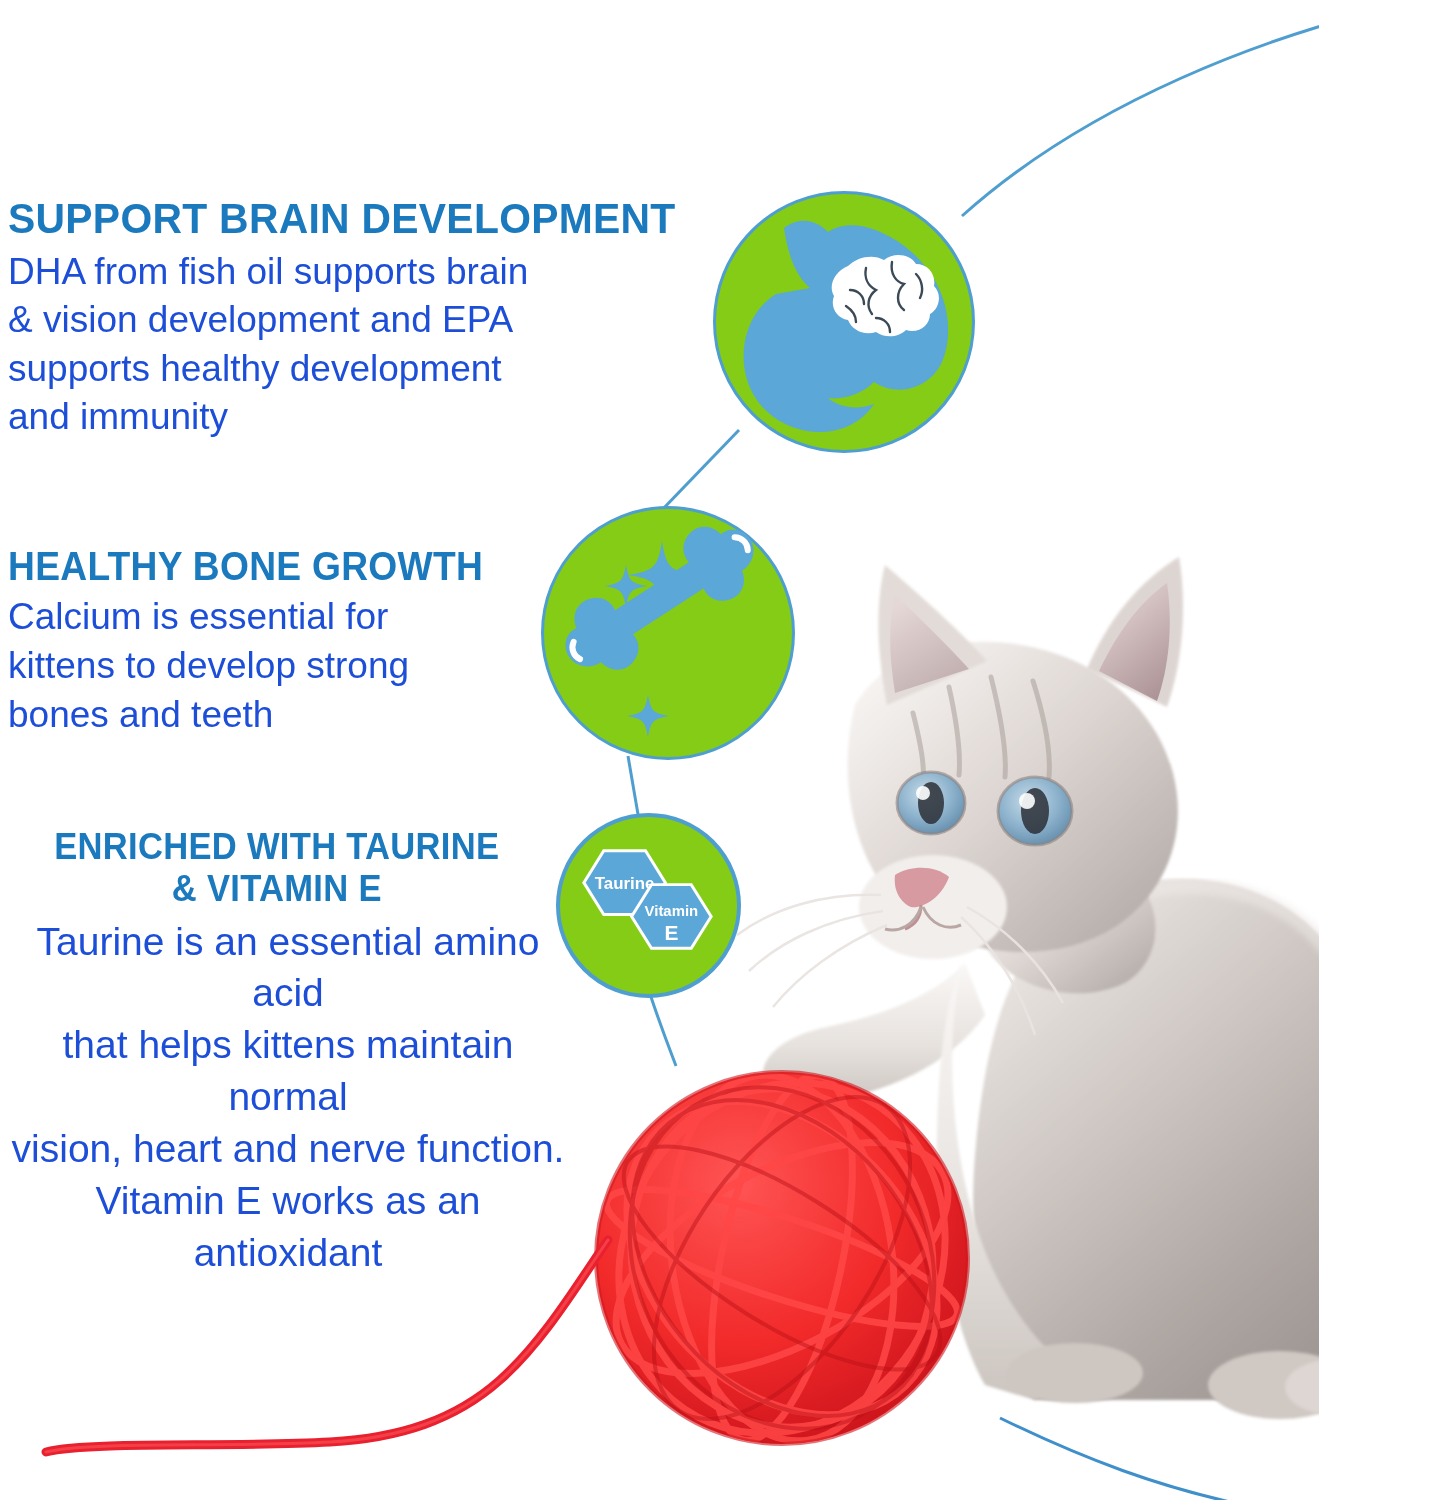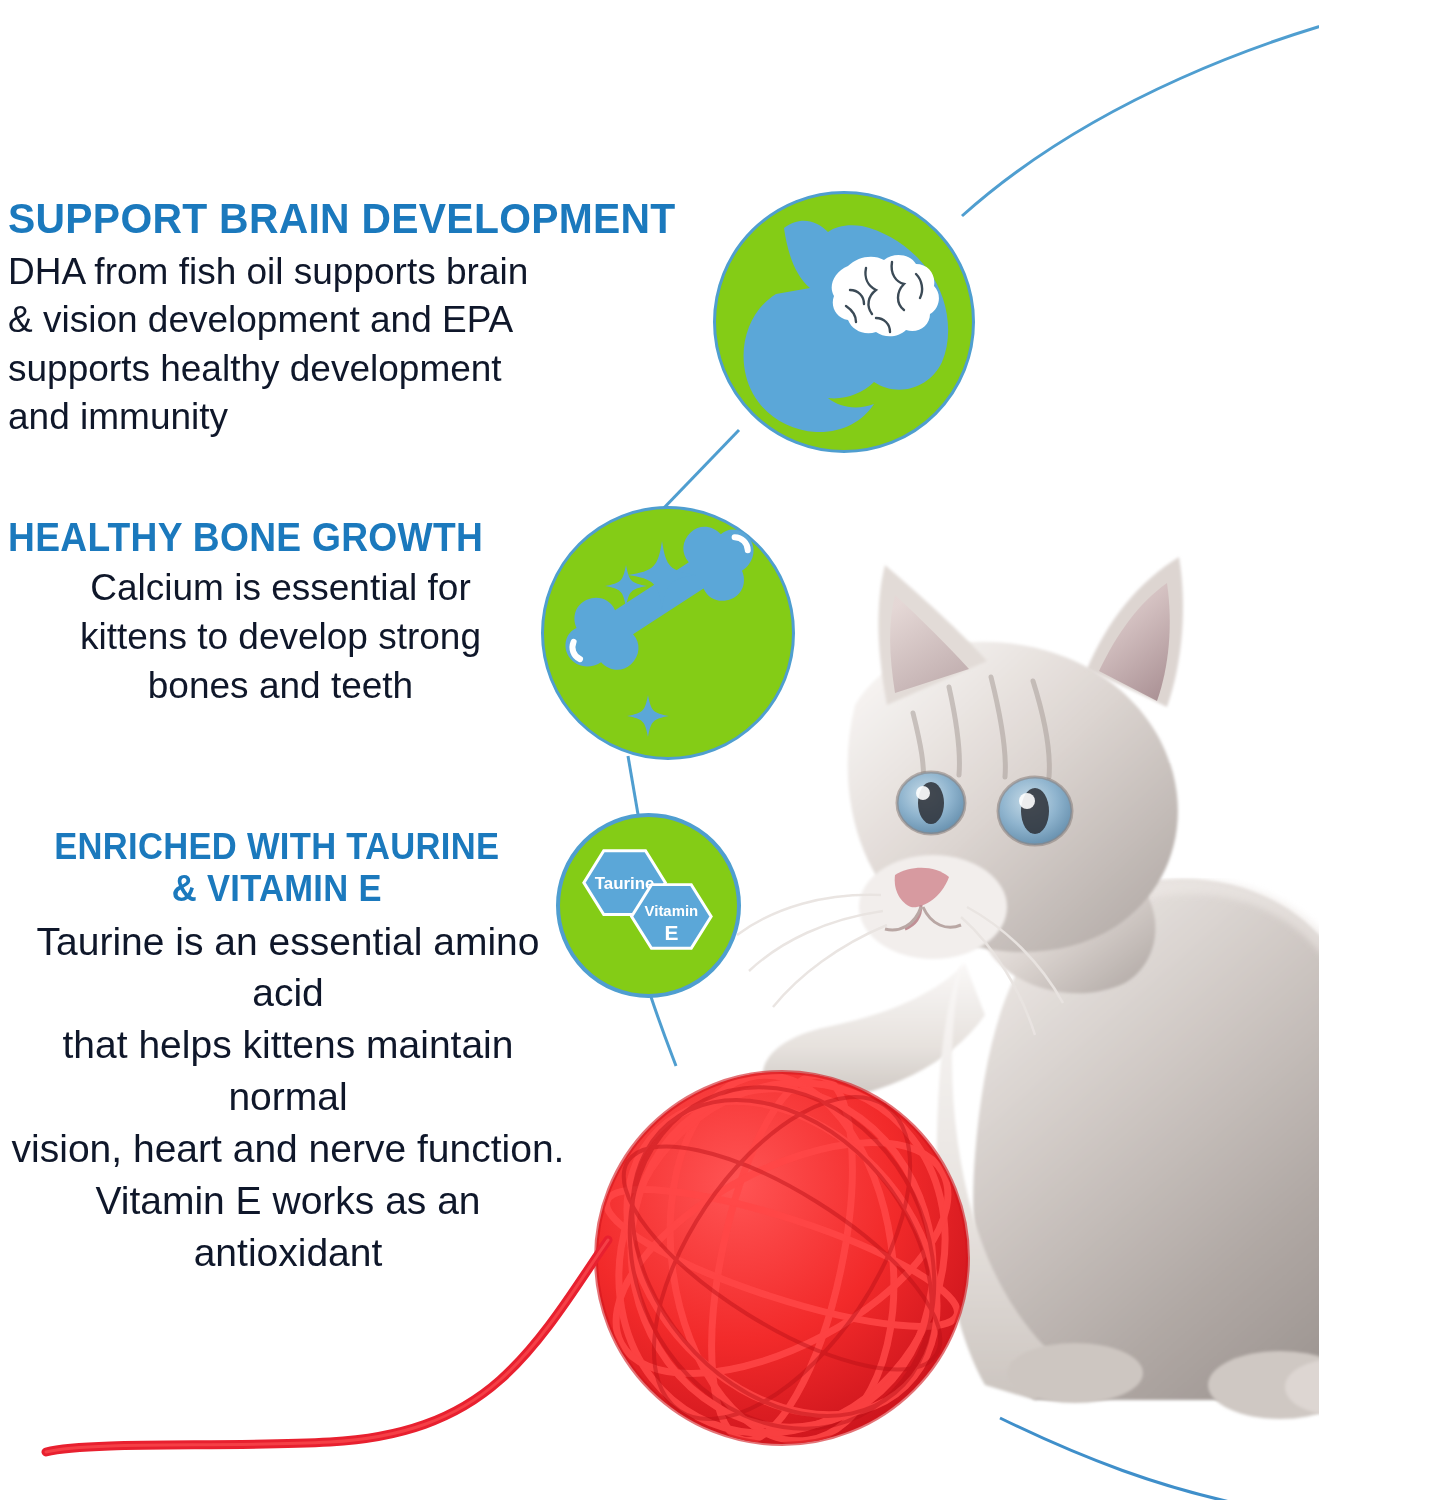--- a/index.html
+++ b/index.html
@@ -33,33 +33,33 @@
   .feature-title {
     color: #1b79bd;
     font-weight: bold;
     font-stretch: condensed;
     letter-spacing: 0.3px;
     line-height: 1.06;
     margin: 0 0 6px 0;
     white-space: pre-line;
   }
   .feature-body {
-    color: #0f172a;
+    color: #1d4ed8;
     line-height: 1.3;
     margin: 0;
     white-space: pre-line;
   }
 
   #feature-brain  { top: 196px; width: 712px; }
   #feature-brain .feature-title { font-size: 43px; transform: scaleX(0.95); transform-origin: left center; }
   #feature-brain .feature-body  { font-size: 37px; line-height: 1.31; }
 
-  #feature-bone   { top: 516px; width: 545px; }
+  #feature-bone   { top: 545px; width: 545px; }
   #feature-bone .feature-title { font-size: 40px; transform: scaleX(0.93); transform-origin: left center; }
-  #feature-bone .feature-body  { font-size: 37px; line-height: 1.32; text-align: center; }
+  #feature-bone .feature-body  { font-size: 37px; line-height: 1.32; }
 
   #feature-taurine { top: 826px; width: 560px; text-align: center; }
   #feature-taurine .feature-title { font-size: 36px; transform: scaleX(0.96); transform-origin: left center; line-height: 1.16; }
   #feature-taurine .feature-body  { font-size: 39px; line-height: 1.33; }
 
   
   .icon-circle {
     position: absolute;
     border-radius: 50%;
     background: #84cc16;

